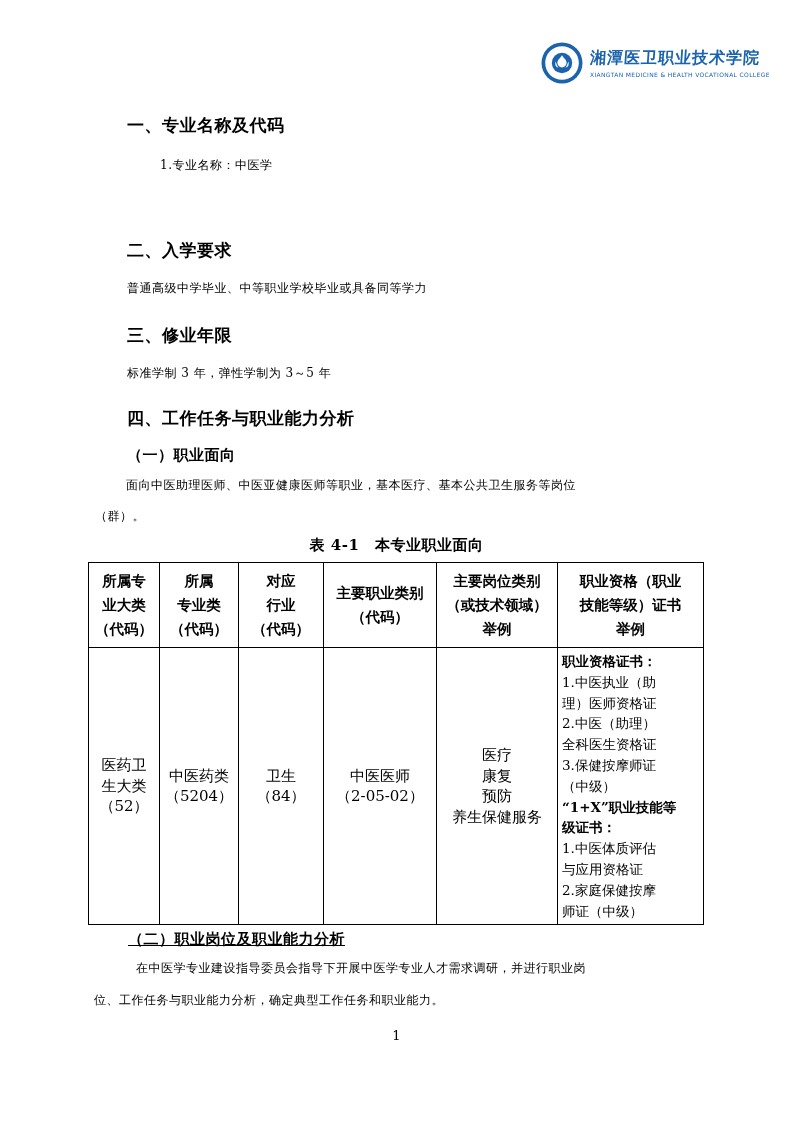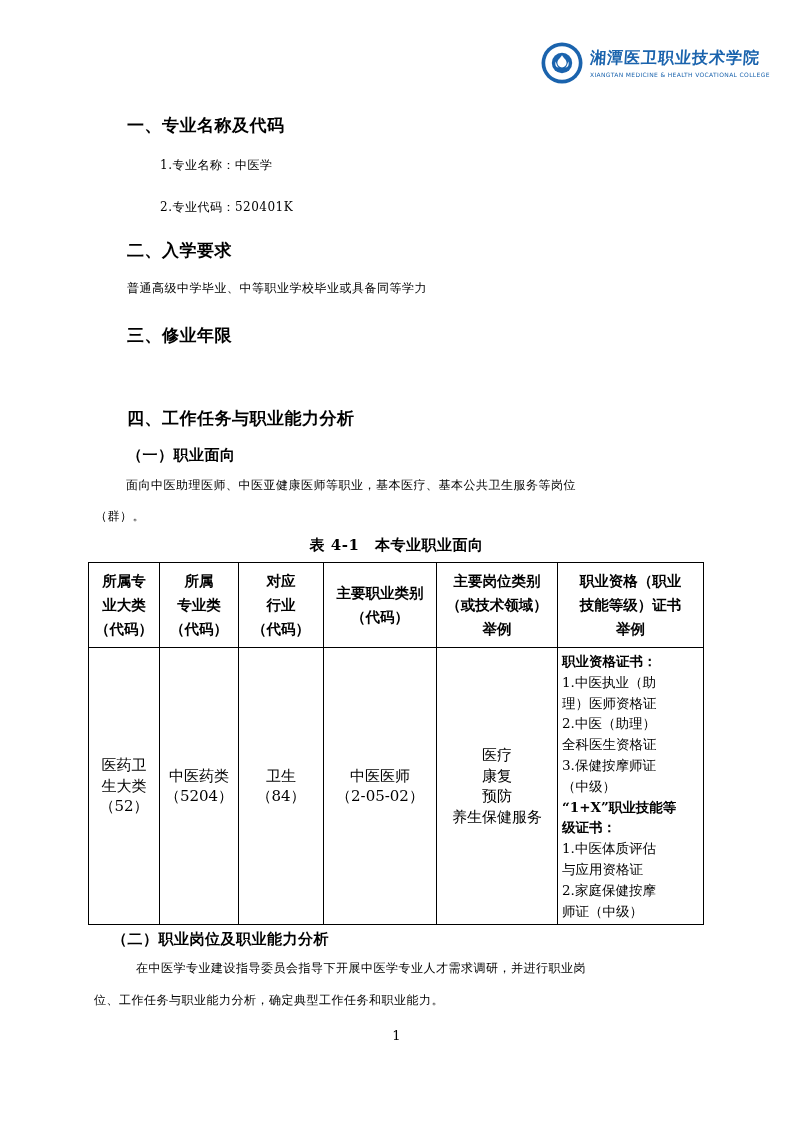--- a/index.html
+++ b/index.html
@@ -131,26 +131,26 @@
       <path d="M27.4 19.5 c -1.2 2.2 -1 4.6 -3 5.9 2.6 0.3 3.9 -2.6 3 -5.9 z" fill="#ffffff"></path>
     </svg>
     <div class="logo-text">
       <div class="logo-cn">湘潭医卫职业技术学院</div>
       <div class="logo-en">XIANGTAN MEDICINE &amp; HEALTH VOCATIONAL COLLEGE</div>
     </div>
   </div>
 
   <div class="abs h-main" style="left:127px; top:114px;">一、专业名称及代码</div>
   <div class="abs body-text" style="left:160px; top:157px;">1.专业名称：中医学</div>
-  <div class="abs body-text" style="left:160px; top:199px;">2.专业代码：520401K</div>
 
   <div class="abs h-main" style="left:127px; top:239px;">二、入学要求</div>
   <div class="abs body-text" style="left:127px; top:280px;">普通高级中学毕业、中等职业学校毕业或具备同等学力</div>
 
   <div class="abs h-main" style="left:127px; top:324px;">三、修业年限</div>
+  <div class="abs body-text" style="left:127px; top:365px;">标准学制 3 年，弹性学制为 3～5 年</div>
 
   <div class="abs h-main" style="left:127px; top:407px;">四、工作任务与职业能力分析</div>
   <div class="abs h-sub" style="left:127px; top:446px;">（一）职业面向</div>
   <div class="abs body-text" style="left:126px; top:477px;">面向中医助理医师、中医亚健康医师等职业，基本医疗、基本公共卫生服务等岗位</div>
   <div class="abs body-text" style="left:95px; top:508px;">（群）。</div>
 
   <div class="table-caption" style="top:536px;">表 4-1　本专业职业面向</div>
 
   <table class="vtable">
     <colgroup>
@@ -229,19 +229,19 @@
             <div class="cell-line bold">级证书：</div>
             <div class="cell-line">1.中医体质评估</div>
             <div class="cell-line">与应用资格证</div>
             <div class="cell-line">2.家庭保健按摩</div>
             <div class="cell-line">师证（中级）</div>
           </td>
     </tr>
   </tbody>
     </table>
 
-  <div class="abs h-sub" style="left:112px; top:930px;">（二）职业岗位及职业能力分析</div>
+  <div class="abs h-sub" style="left:128px; top:930px;text-decoration:underline;">（二）职业岗位及职业能力分析</div>
   <div class="abs body-text" style="left:136px; top:960px;">在中医学专业建设指导委员会指导下开展中医学专业人才需求调研，并进行职业岗</div>
   <div class="abs body-text" style="left:94px; top:992px;">位、工作任务与职业能力分析，确定典型工作任务和职业能力。</div>
 
   <div class="page-number">1</div>
 
 </div>
 
 </body></html>

